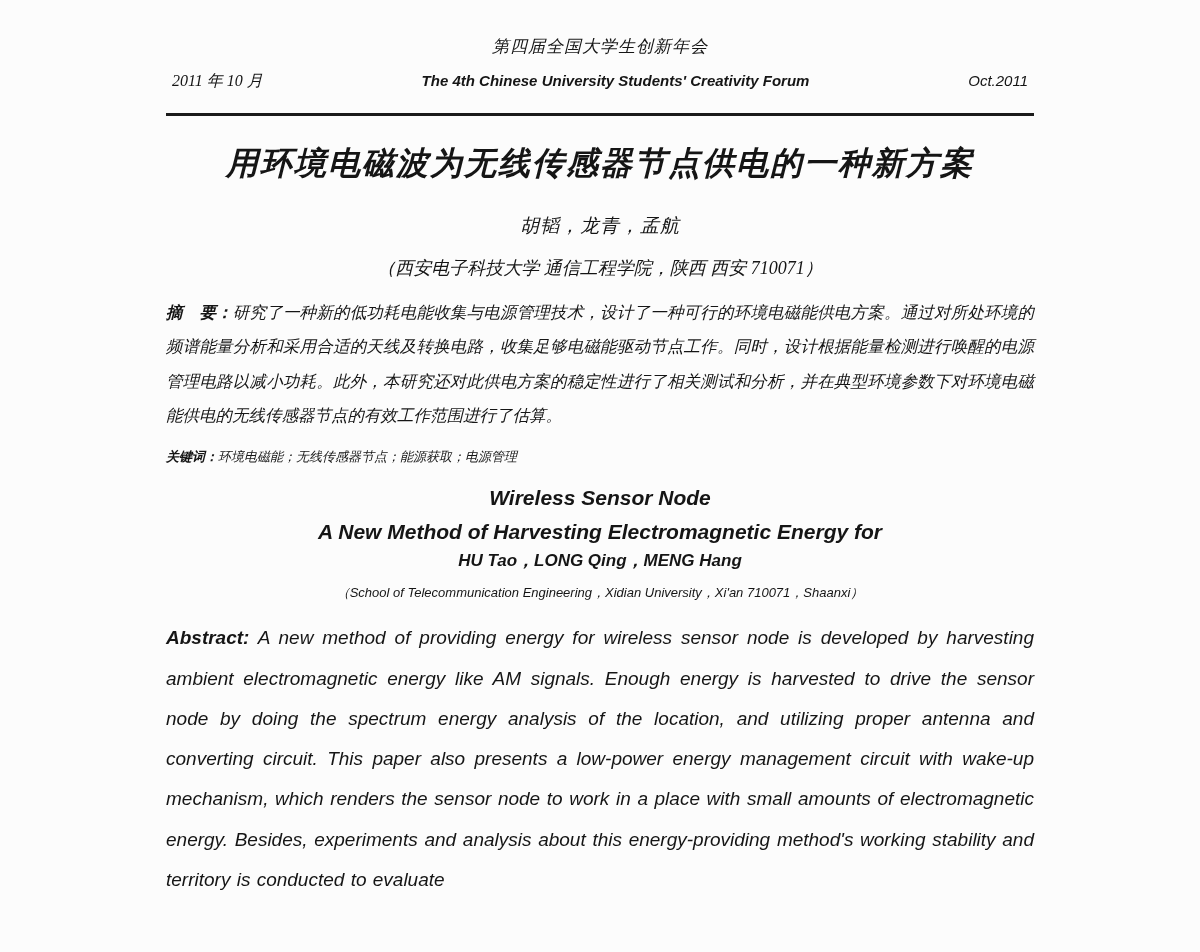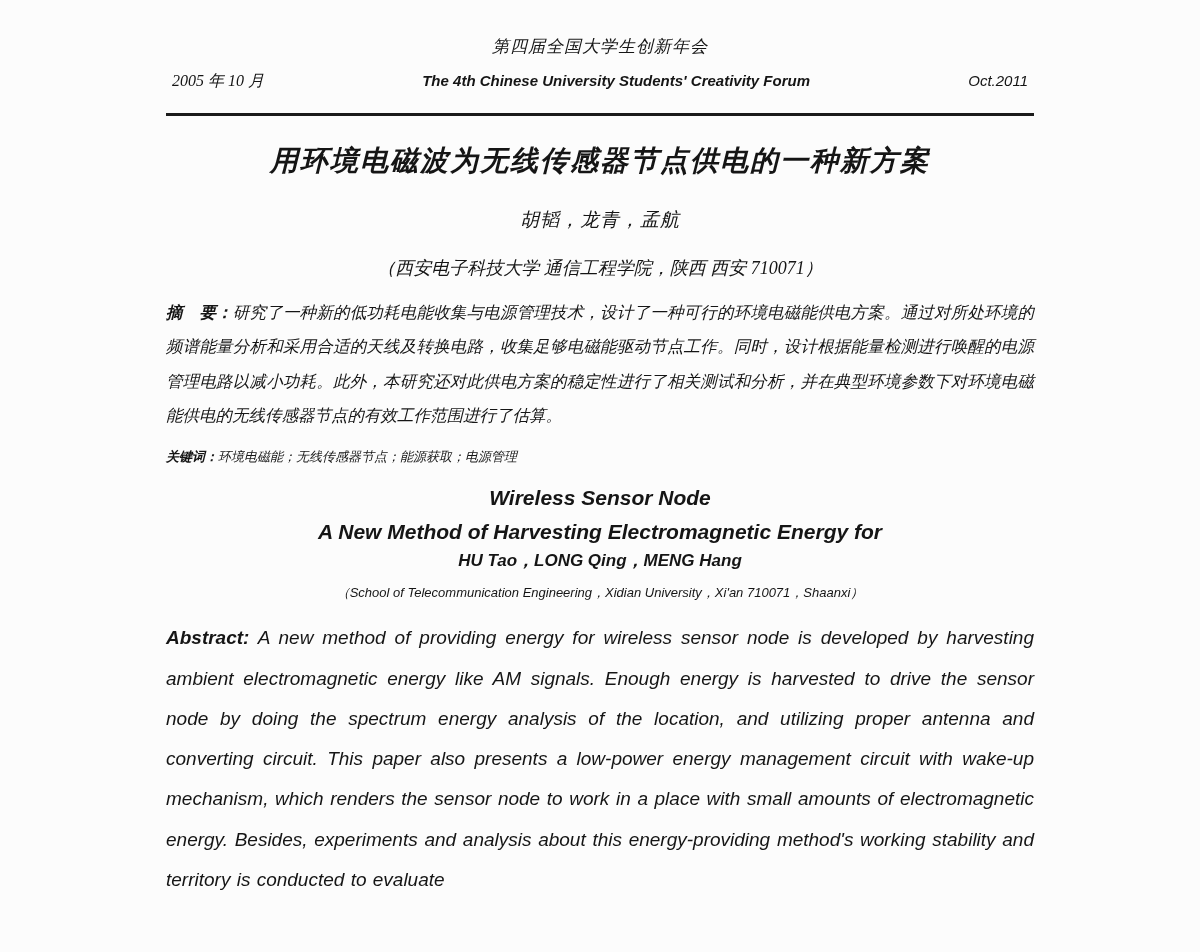--- a/index.html
+++ b/index.html
@@ -45,35 +45,35 @@
   .rule {
     border: 0;
     border-top: 3px solid #1b1b1b;
     margin: 21px 0 0;
   }
 
   
   .cn-title {
     text-align: center;
     font-family: "Liberation Sans", sans-serif;
-    font-size: 28px;
+    font-size: 32px;
     font-weight: bold;
     letter-spacing: 2px;
     margin: 26px 0 0;
   }
   .cn-authors {
     text-align: center;
     font-size: 19px;
     margin-top: 27px;
     letter-spacing: 1px;
   }
   .cn-affiliation {
     text-align: center;
     font-size: 18px;
-    margin-top: 23px;
+    margin-top: 17px;
   }
   .cn-abstract {
     margin: 16px 0 0;
     font-size: 16.5px;
     line-height: 2.08;
     text-align: justify;
   }
   .label-bold { font-weight: bold; }
   .cn-keywords {
     margin: 13px 0 0;
@@ -113,21 +113,21 @@
   }
 </style>
 </head>
 <body>
 
 <div class="page">
 
   <header>
     <div class="conf-cn">第四届全国大学生创新年会</div>
     <div class="header-row">
-      <span class="date-cn">2005 年 10 月</span>
+      <span class="date-cn">2011 年 10 月</span>
       <span class="conf-en">The 4th Chinese University Students' Creativity Forum</span>
       <span class="date-en">Oct.2011</span>
     </div>
     <hr class="rule">
   </header>
 
   <h1 class="cn-title">用环境电磁波为无线传感器节点供电的一种新方案</h1>
 
   <div class="cn-authors">胡韬，龙青，孟航</div>
 

